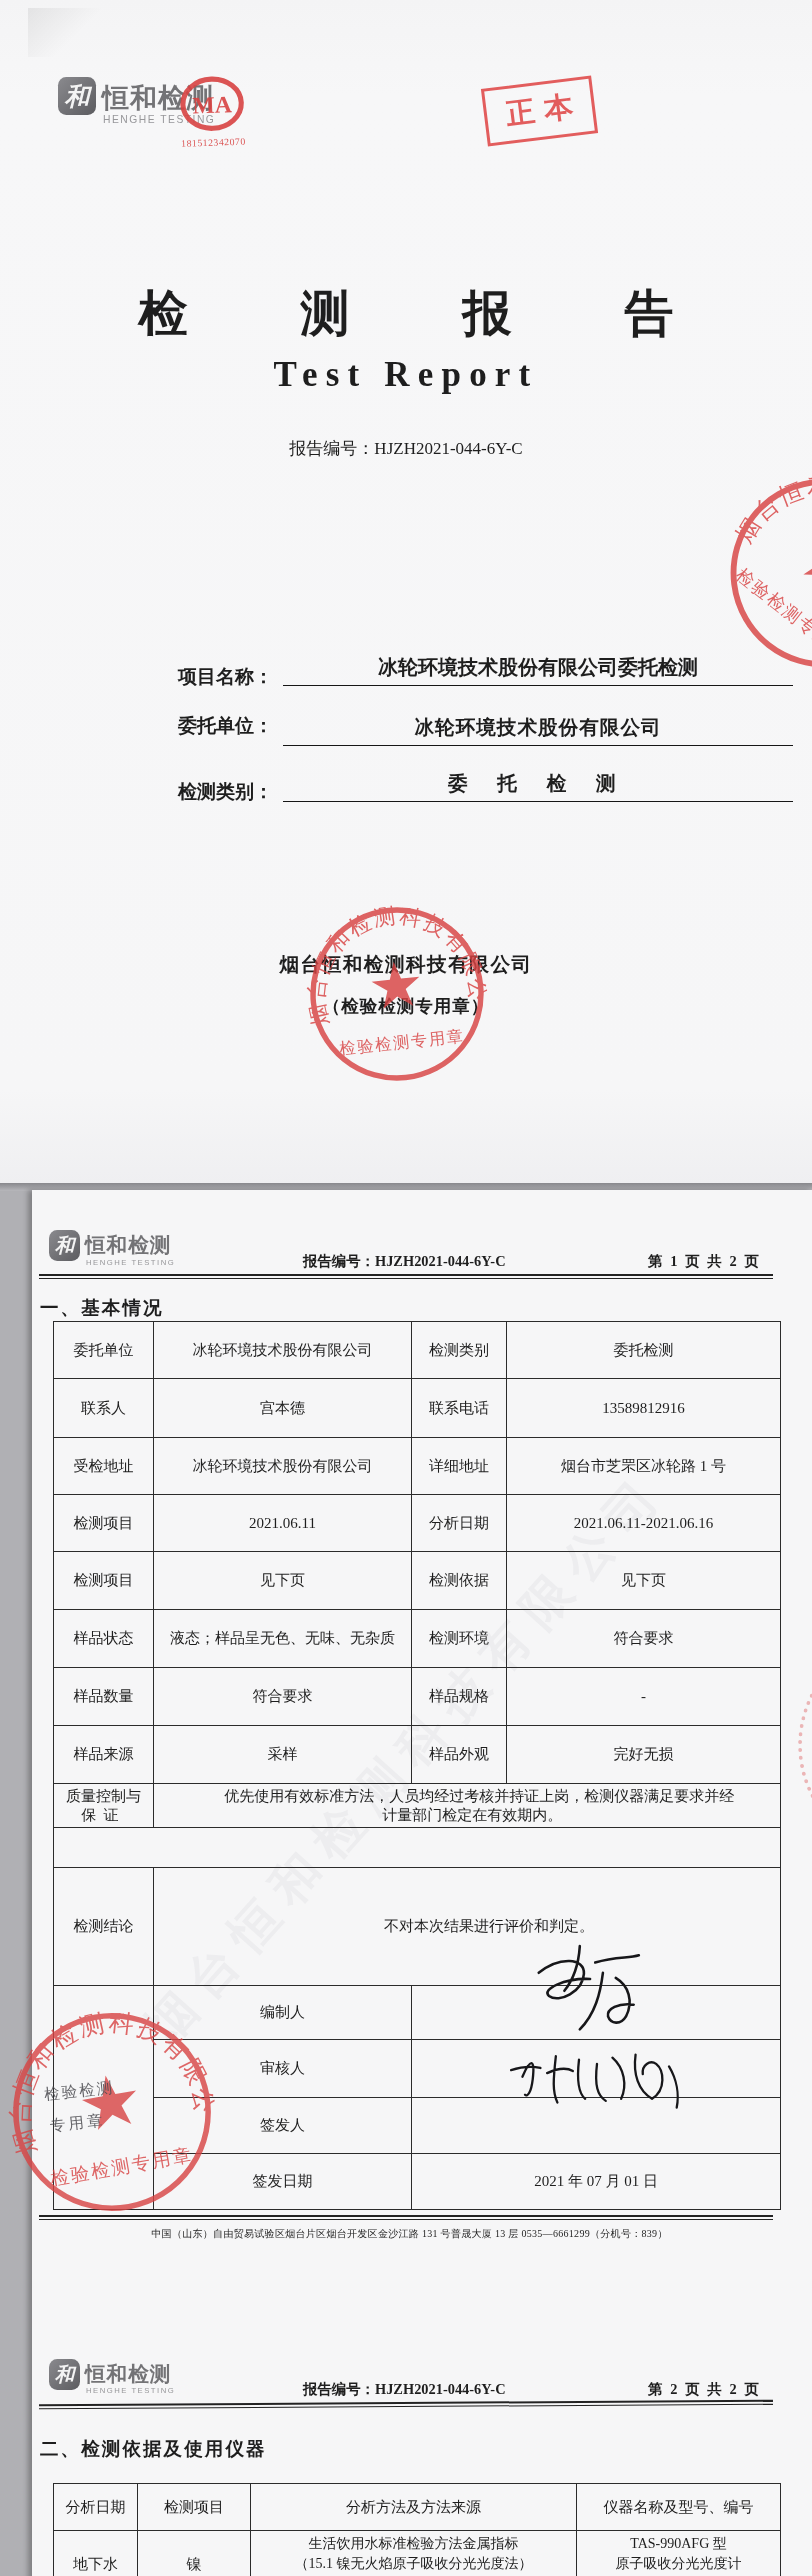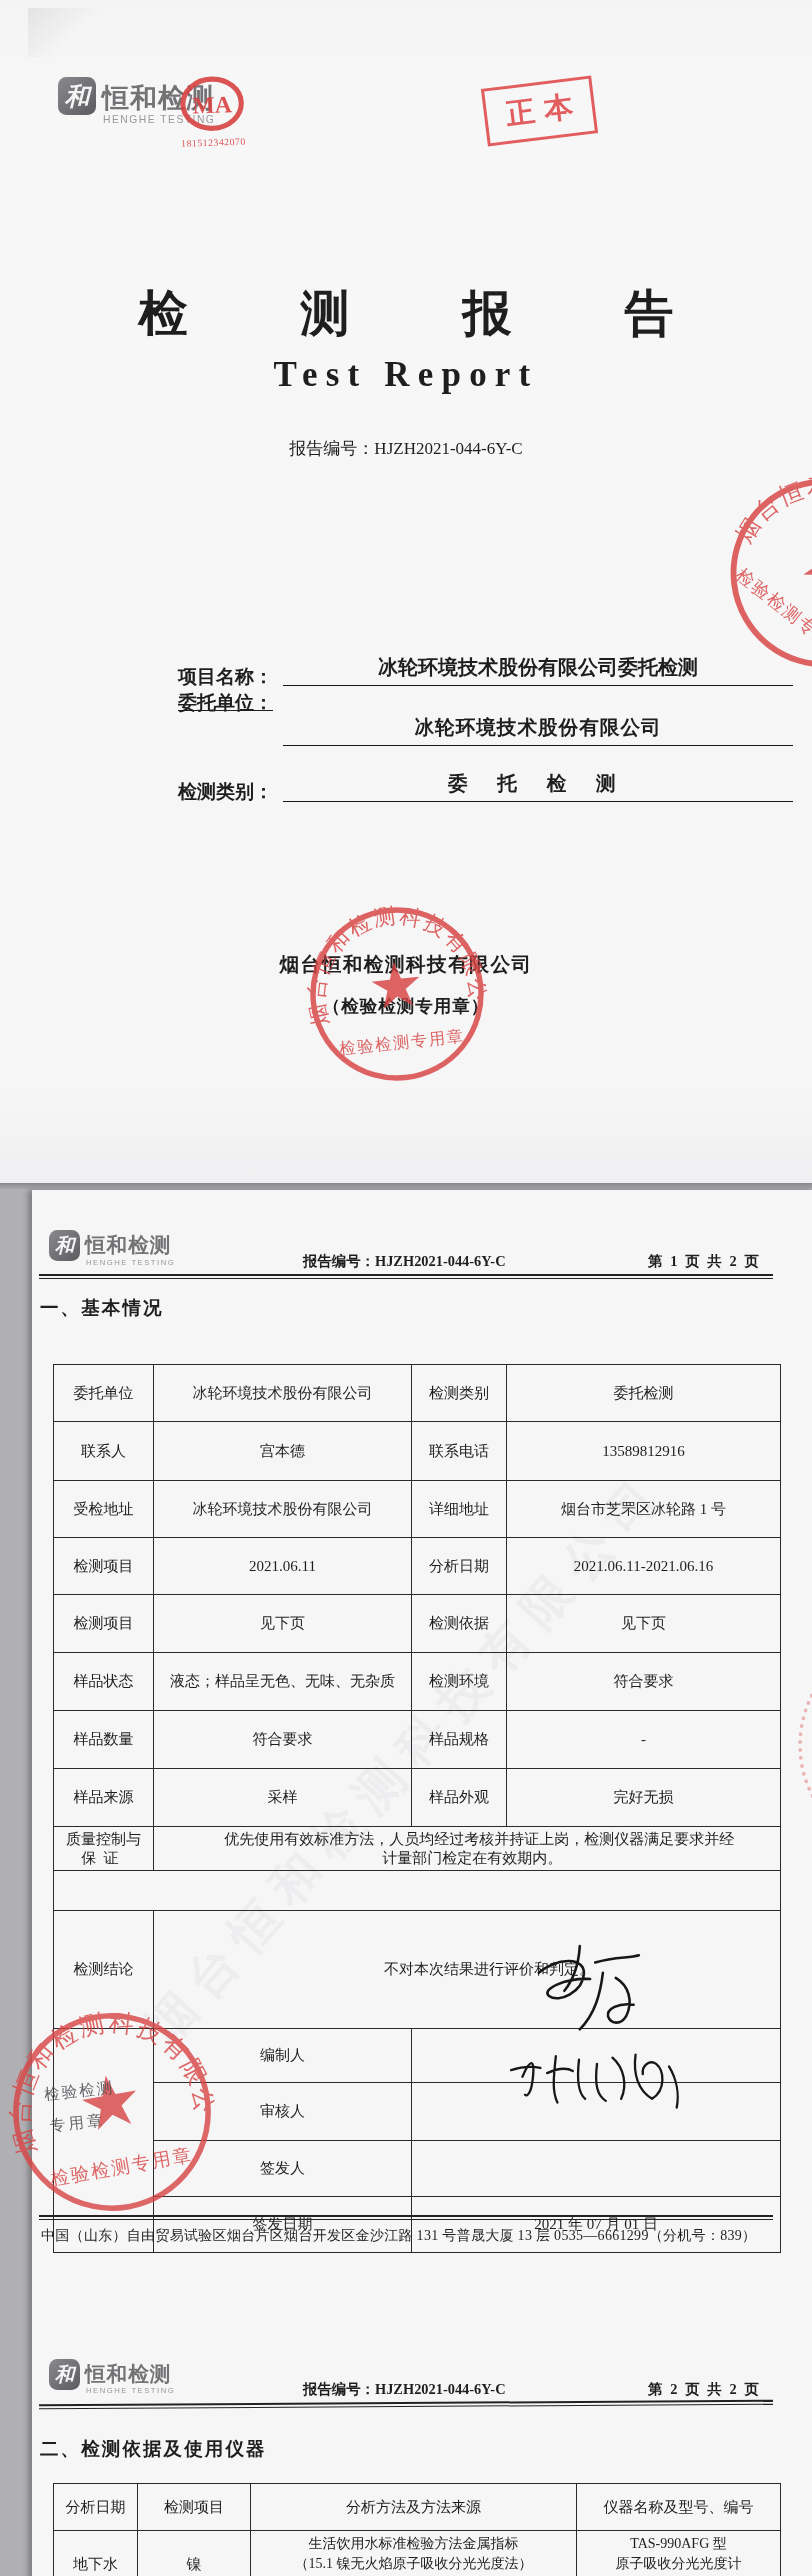--- a/index.html
+++ b/index.html
@@ -19,27 +19,27 @@
   .zhengben{border:3.6px solid #e04848;color:#e04848;display:flex;align-items:center;justify-content:center;
             font-weight:bold;transform:rotate(-7deg);opacity:.88;}
   .stamp-svg{opacity:.82;}
   .double-rule{height:1.5px;border-top:2.1px solid #232323;border-bottom:1px solid #232323;}
   .underline-field{border-bottom:1.5px solid #161616;text-align:center;}
   .cn-b{font-weight:bold;}
   
   table{border-collapse:collapse;table-layout:fixed;}
   td{border:1px solid #2b2b2b;text-align:center;vertical-align:middle;padding:0;font-size:15px;overflow:hidden;}
   .tbl{position:absolute;}
-  .t-main{width:726px;margin-top:43px;}
+  .t-main{width:726px;}
   .t-main td{font-size:15px;}
   .left-cell{text-align:center;}
   .wm{position:absolute;white-space:nowrap;font-size:49px;letter-spacing:13.4px;color:rgba(70,70,90,.05);
       transform:rotate(-48deg);font-weight:bold;pointer-events:none;}
   .grey-seal-txt{color:#4c4c51;opacity:.85;}
-  .footer-text{font-size:14px;letter-spacing:0.3px;}
+  .footer-text{font-size:10px;letter-spacing:0.3px;text-align:center;}
   .hdr-no{font-size:14.4px;font-weight:bold;}
   .section-h{font-size:18.5px;font-weight:bold;letter-spacing:2.1px;}
   .sig-path{stroke:#17171a;fill:none;stroke-linecap:round;stroke-linejoin:round;}
 </style>
 </head>
 <body>
 
 <div id="page">
 
   <div class="abs cover"></div>
@@ -73,21 +73,21 @@
         <textPath href="#arc1" startOffset="8">烟台恒和检测科技有限公司</textPath>
       </text>
       <path d="M150,96 L159.4,125.1 L190,125.1 L165.3,143.1 L174.7,172.2 L150,154.2 L125.3,172.2 L134.7,143.1 L110,125.1 L140.6,125.1 Z" fill="#d84343"></path>
       <text x="150" y="240" text-anchor="middle" font-size="27" letter-spacing="3" fill="#d84343">检验检测专用章</text>
     </svg>
   </div>
 
   <div class="abs cn-b" style="left:178px;top:664px;font-size:19px;">项目名称：</div>
   <div class="abs underline-field cn-b" style="left:283px;top:654px;width:510px;font-size:20px;padding-bottom:4.1px;">冰轮环境技术股份有限公司委托检测</div>
 
-  <div class="abs cn-b" style="left:178px;top:690px;font-size:19px;text-decoration:underline;">委托单位：</div>
+  <div class="abs cn-b" style="left:178px;top:713px;font-size:19px;">委托单位：</div>
   <div class="abs underline-field cn-b" style="left:283px;top:714px;width:510px;font-size:19.6px;padding-bottom:4.1px;letter-spacing:1px;">冰轮环境技术股份有限公司</div>
 
   <div class="abs cn-b" style="left:178px;top:779px;font-size:19px;">检测类别：</div>
   <div class="abs underline-field cn-b" style="left:283px;top:770px;width:510px;font-size:19.6px;padding-bottom:4.1px;letter-spacing:12.4px;">委 托 检 测</div>
 
   <div class="abs cn-b" style="left:0;top:951px;width:812px;text-align:center;font-size:19.6px;letter-spacing:1.5px;">烟台恒和检测科技有限公司</div>
   <div class="abs cn-b" style="left:0;top:994px;width:812px;text-align:center;font-size:17.5px;letter-spacing:1px;">（检验检测专用章）</div>
 
   <div class="abs stamp-svg" style="left:307px;top:904px;width:180px;height:180px;transform:rotate(-6deg);">
     <svg width="180" height="180" viewBox="0 0 300 300">

